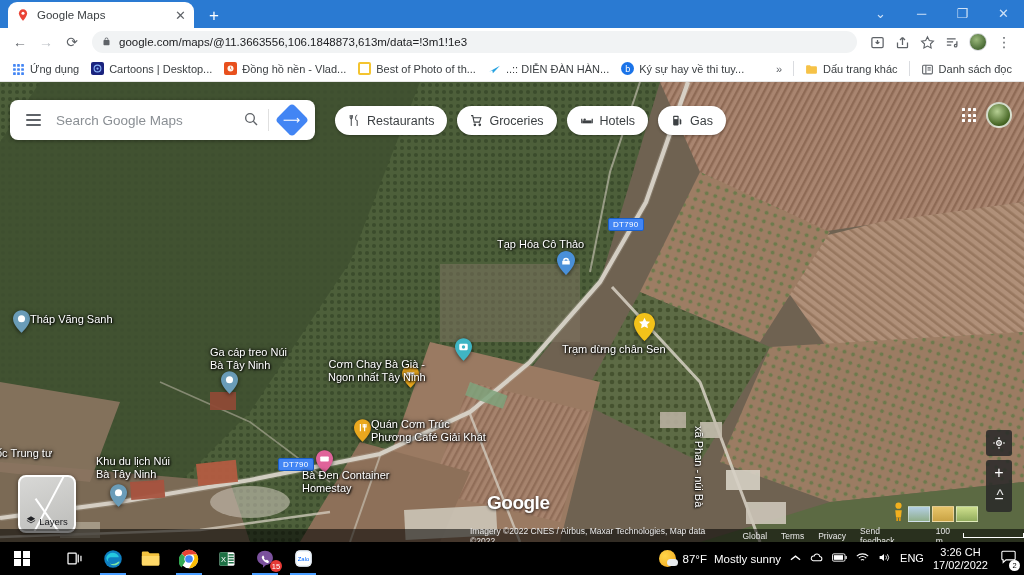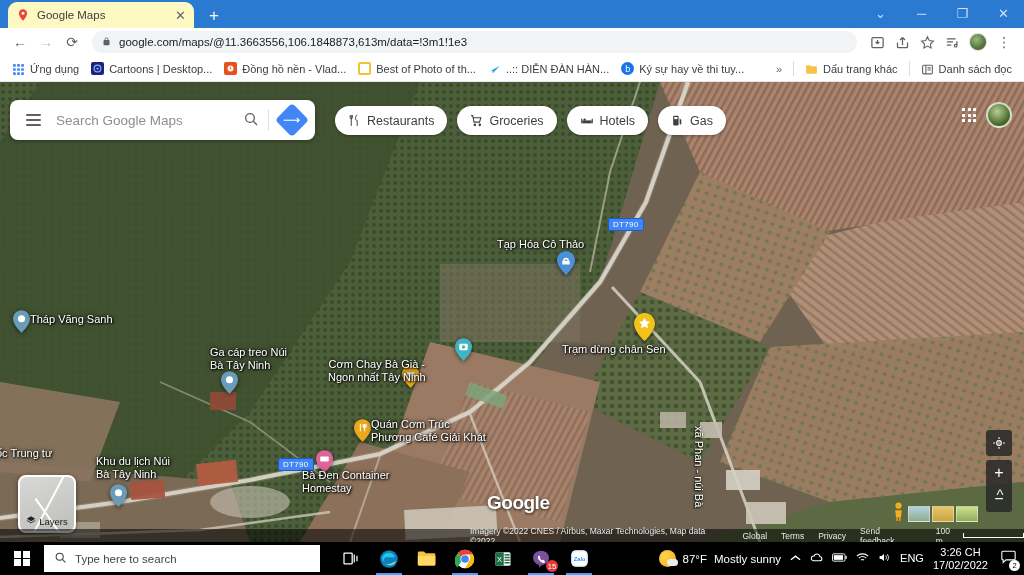--- a/index.html
+++ b/index.html
@@ -9,21 +9,21 @@
     background: #000;
   }
   #app { position: relative; width: 1024px; height: 575px; overflow: hidden; }
 
   
   .tabstrip {
     position: absolute; top: 0; left: 0; width: 1024px; height: 28px;
     background: #2a7ad2; display: flex; align-items: flex-end;
   }
   .tab {
-    margin-left: 8px; height: 26px; width: 186px; background: #fef9c3;
+    margin-left: 8px; height: 26px; width: 186px; background: #ffffff;
     border-radius: 9px 9px 0 0; display: flex; align-items: center;
     padding: 0 8px; gap: 7px; position: relative;
   }
   .tab-fav { width: 14px; height: 14px; flex: 0 0 14px; position: relative; }
   .tab-title {
     font-size: 11.5px; color: #3c4043; white-space: nowrap; overflow: hidden;
     text-overflow: ellipsis; flex: 1;
   }
   .tab-close { font-size: 13px; color: #5f6368; line-height: 1; cursor: pointer; }
   .newtab {
@@ -669,29 +669,20 @@
 
   <div class="taskbar">
     <div class="startbtn">
       <span class="winlogo">
           <i></i>
           <i></i>
           <i></i>
           <i></i>
         </span>
     </div>
-    <div class="tsearch">
-      <span>
-        <svg width="13" height="13" viewBox="0 0 24 24" fill="none" stroke="#444" stroke-width="2">
-            <circle cx="10.5" cy="10.5" r="6.5"></circle>
-            <path d="M15.5 15.5L21 21"></path>
-          </svg>
-      </span>
-      <span class="tsearch-ph">Type here to search</span>
-    </div>
 
     <div class="tb-app" style="margin-left:12px;">
       <svg width="17" height="15" viewBox="0 0 24 22" fill="none" stroke="#fff" stroke-width="1.8">
         <rect x="1" y="3" width="12" height="16" rx="1"></rect>
           <path d="M16 5v12M20 7v8"></path>
       </svg>
     </div>
     <div class="tb-app active">
       <svg width="20" height="20" viewBox="0 0 24 24">
         <circle cx="12" cy="12" r="10.5" fill="#0f7fc1"></circle>

